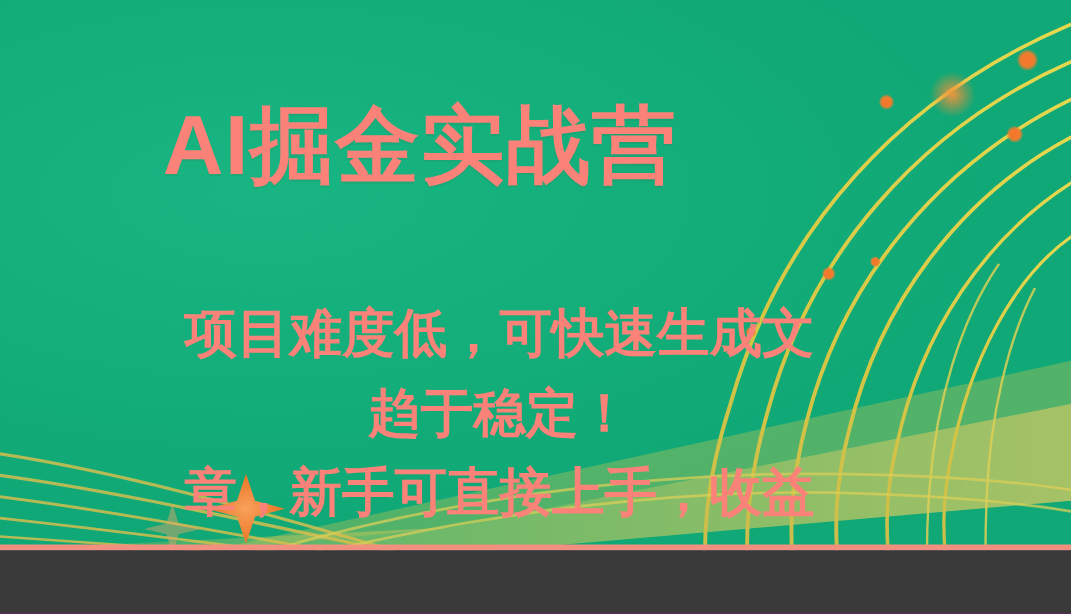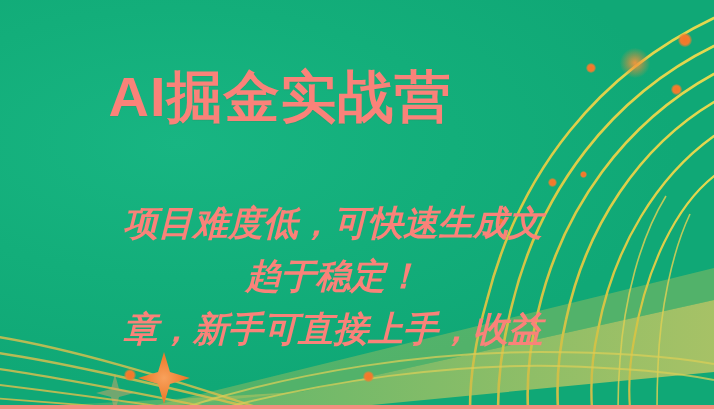--- a/index.html
+++ b/index.html
@@ -4,21 +4,21 @@
 <style>
   html, body {
     margin: 0;
     padding: 0;
     background: #3a3a3a;
   }
 
   .poster {
     position: relative;
     width: 714px;
-    height: 409px;
+    height: 367px;
     overflow: hidden;
     background: #701a75;
     font-family: "Liberation Sans", "DejaVu Sans", sans-serif;
     user-select: none;
   }
 
   
   .bg-base {
     position: absolute;
     inset: 0;
@@ -99,21 +99,20 @@
     font-size: 35px;
     font-weight: 700;
     line-height: 1.52;
     text-align: justify;
     text-align-last: center;
     letter-spacing: 0px;
   }
   .subtitle .ln {
     display: block;
     white-space: nowrap;
-    font-style: italic;
   }
   .subtitle .ln.full {
     text-align: left;
   }
   .subtitle .ln.last {
     text-align: center;
   }
 </style>
 </head>
 <body>

